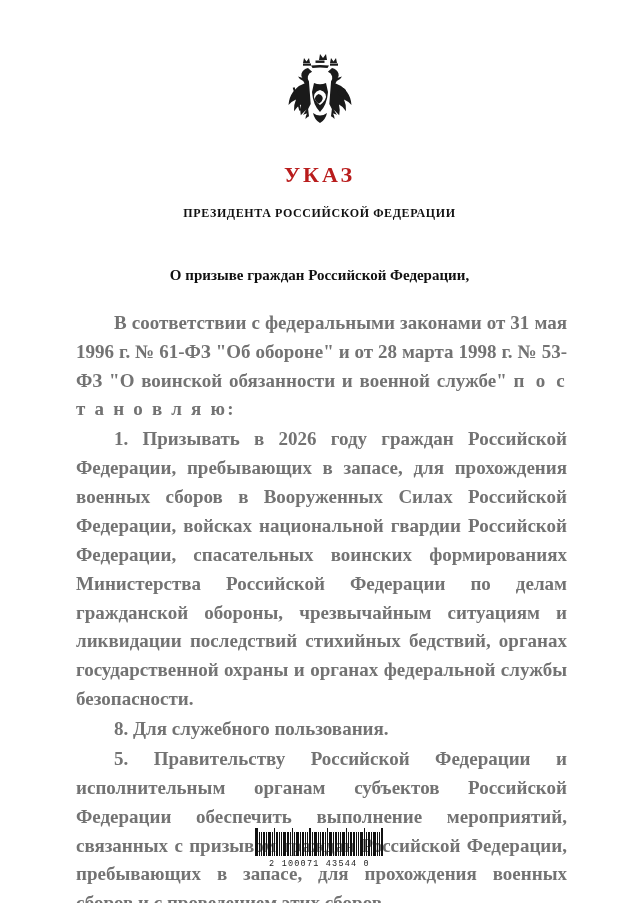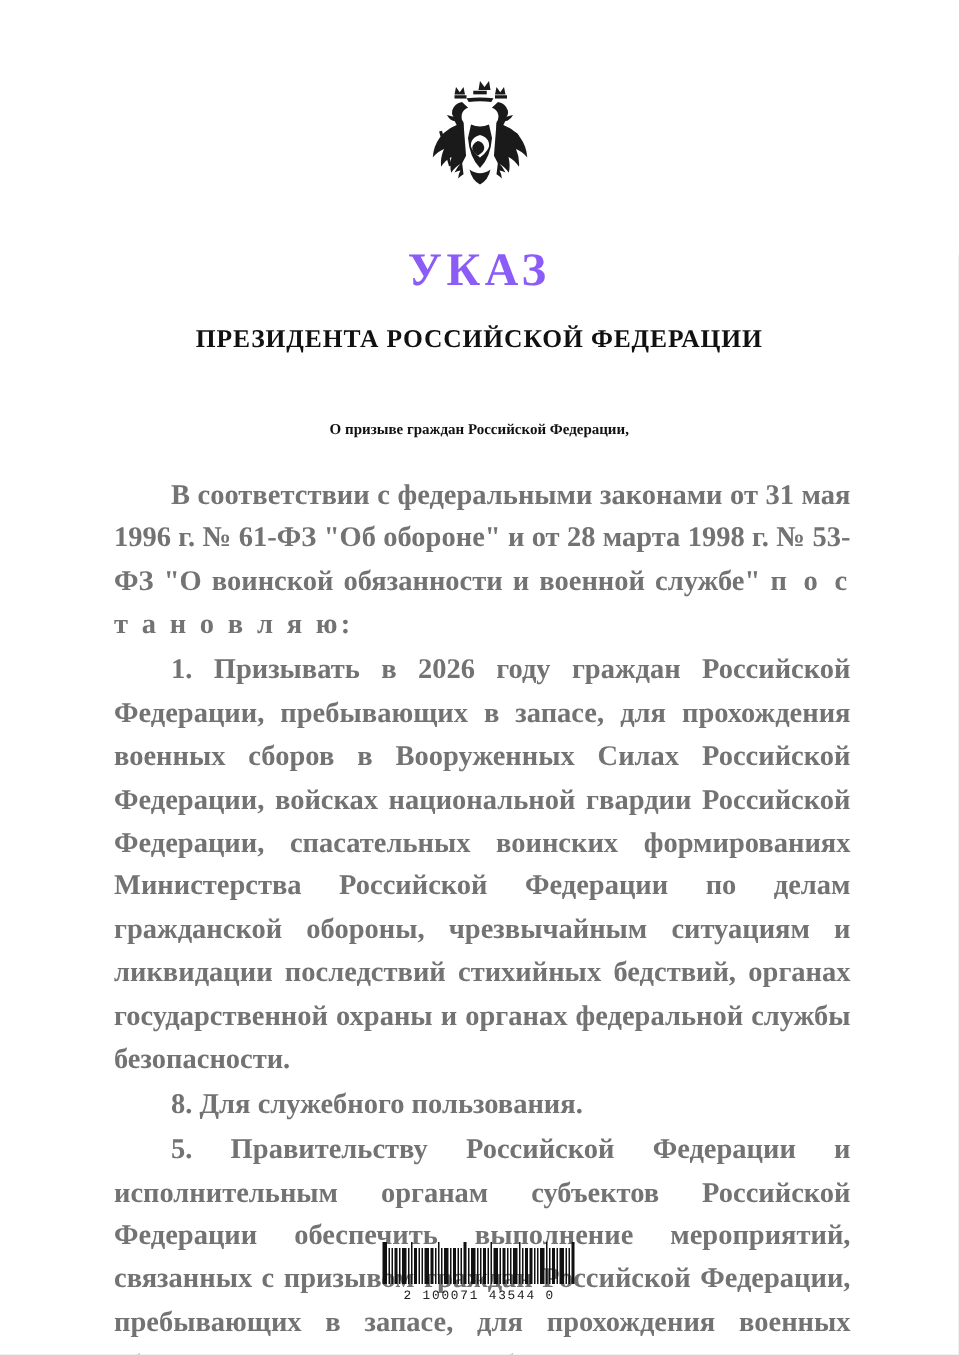--- a/index.html
+++ b/index.html
@@ -22,38 +22,38 @@
     margin-top: 52px;
     display: flex;
     justify-content: center;
   }
   .emblem svg {
     display: block;
   }
   .doc-title {
     margin-top: 26px;
     text-align: center;
-    font-size: 31px;
+    font-size: 22px;
     font-weight: bold;
     letter-spacing: 3px;
-    color: #8b5cf6;
+    color: #b91c1c;
     font-family: "Liberation Serif", serif;
   }
   .doc-subtitle {
     margin-top: 18px;
     text-align: center;
-    font-size: 17px;
+    font-size: 12px;
     font-weight: bold;
     letter-spacing: 0.6px;
     color: #111;
   }
   .doc-heading {
     margin-top: 44px;
     text-align: center;
-    font-size: 10px;
+    font-size: 15px;
     font-weight: bold;
     line-height: 1.45;
     color: #111;
     padding: 0 117px;
   }
   .body-block {
     margin-top: 22px;
     padding: 0 72px 0 76px;
   }
   .para {

